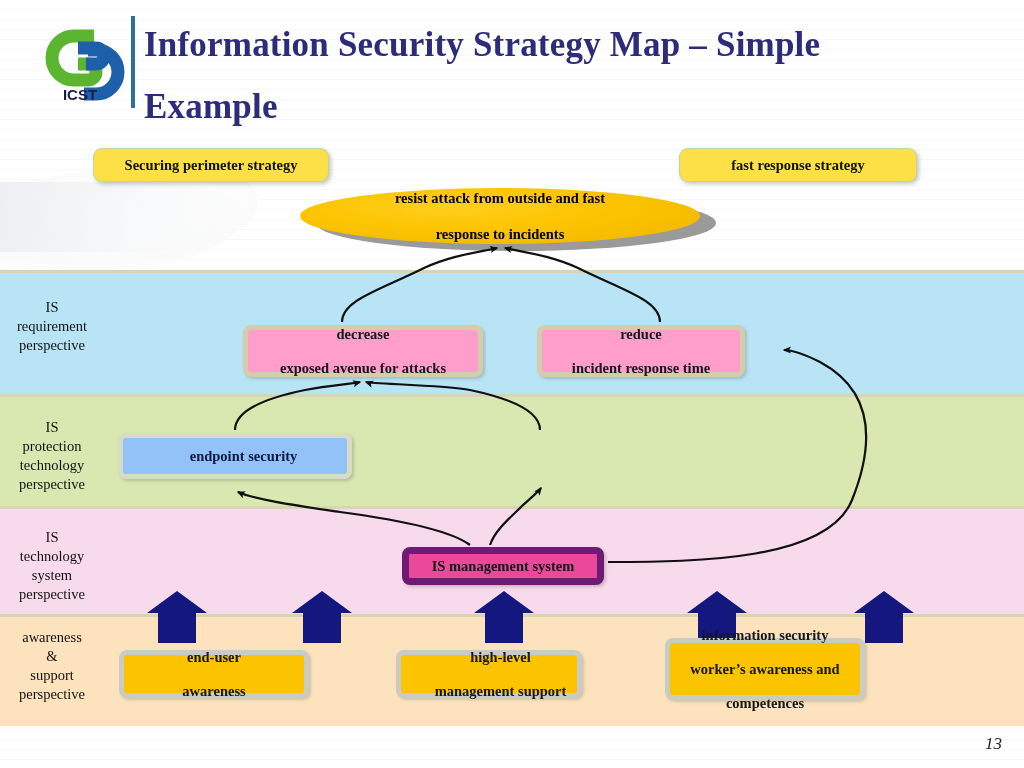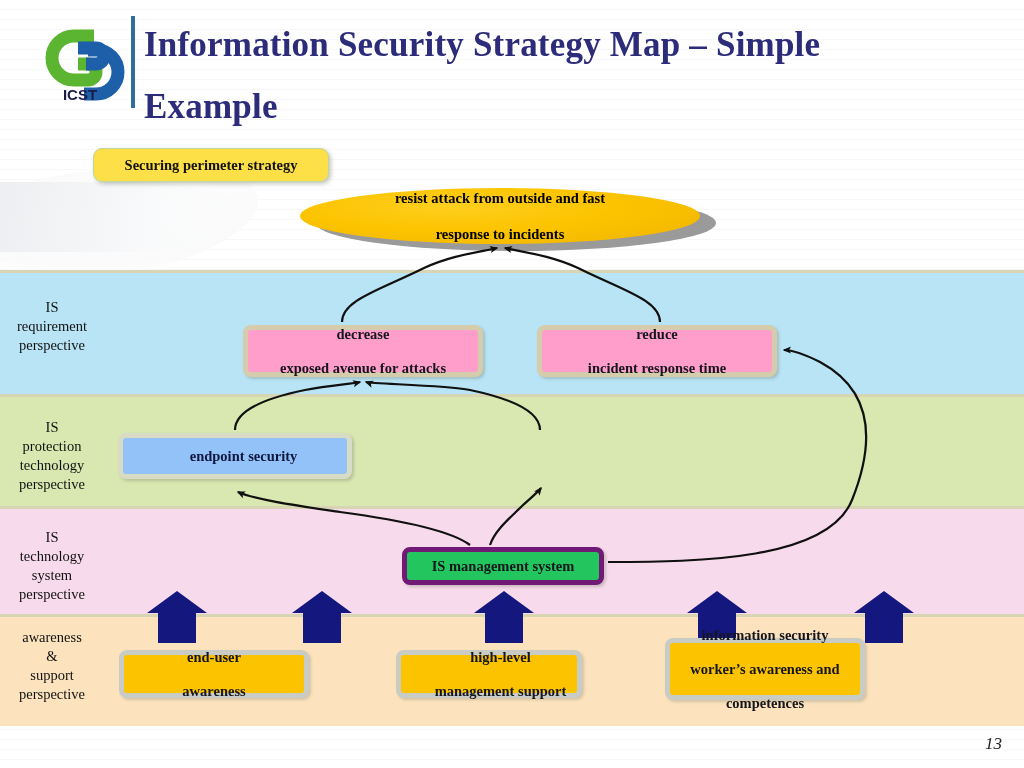--- a/index.html
+++ b/index.html
@@ -125,35 +125,35 @@
   .node span { display: block; }
 
   .node-pink {
     background: #ff9ecb;
     border: 5px solid #d4ccaa;
     color: #15151c;
     font-size: 14.5px; line-height: 17px;
     box-shadow: 2px 2px 3px rgba(120,120,110,0.35);
   }
   #node-decrease { left: 243px; top: 325px; width: 240px; height: 52px; }
-  #node-reduce   { left: 537px; top: 325px; width: 240px; height: 52px; justify-content: center; }
+  #node-reduce   { left: 537px; top: 325px; width: 208px; height: 52px; justify-content: center; }
 
   .node-blue {
     background: #93c2f8;
     border: 5px solid #d9dcc4;
     color: #101842;
     font-size: 14.5px; line-height: 17px;
     box-shadow: 2px 2px 3px rgba(120,125,110,0.35);
   }
   #node-endpoint  { left: 118px; top: 433px; width: 234px; height: 46px; padding-left: 17px; }
   #node-perimeter { left: 424px; top: 433px; width: 242px; height: 46px; }
 
   .node-purple {
-    background: #22c55e;
-    border: 5px solid #701a75;
+    background: #ec4899;
+    border: 7px solid #701a75;
     color: #15151c;
     font-size: 14.5px; line-height: 17px;
     box-shadow: 2px 2px 3px rgba(120,120,110,0.35);
   }
   #node-isms { left: 402px; top: 547px; width: 202px; height: 38px; }
 
   .node-yellow {
     background: #fcc400;
     border: 5px solid #c9ccc4;
     color: #15151c;
@@ -235,20 +235,23 @@
       <polygon points="322,591 352,613 341,613 341,643 303,643 303,613 292,613"></polygon>
       <polygon points="504,591 534,613 523,613 523,643 485,643 485,613 474,613"></polygon>
       <polygon points="717,591 747,613 736,613 736,643 698,643 698,613 687,613"></polygon>
       <polygon points="884,591 914,613 903,613 903,643 865,643 865,613 854,613"></polygon>
     </g>
   </svg>
 
   <div class="strategy-pill" id="pill-securing">
     <span>Securing  perimeter strategy</span>
   </div>
+  <div class="strategy-pill" id="pill-fast">
+    <span>fast response strategy</span>
+  </div>
 
   <div id="goal-shadow"></div>
   <div id="goal-ellipse">
     <span>
       <span>resist attack from outside and fast</span><br>
       <span>response to incidents</span>
     </span>
   </div>
 
   <div class="node node-pink" id="node-decrease">

